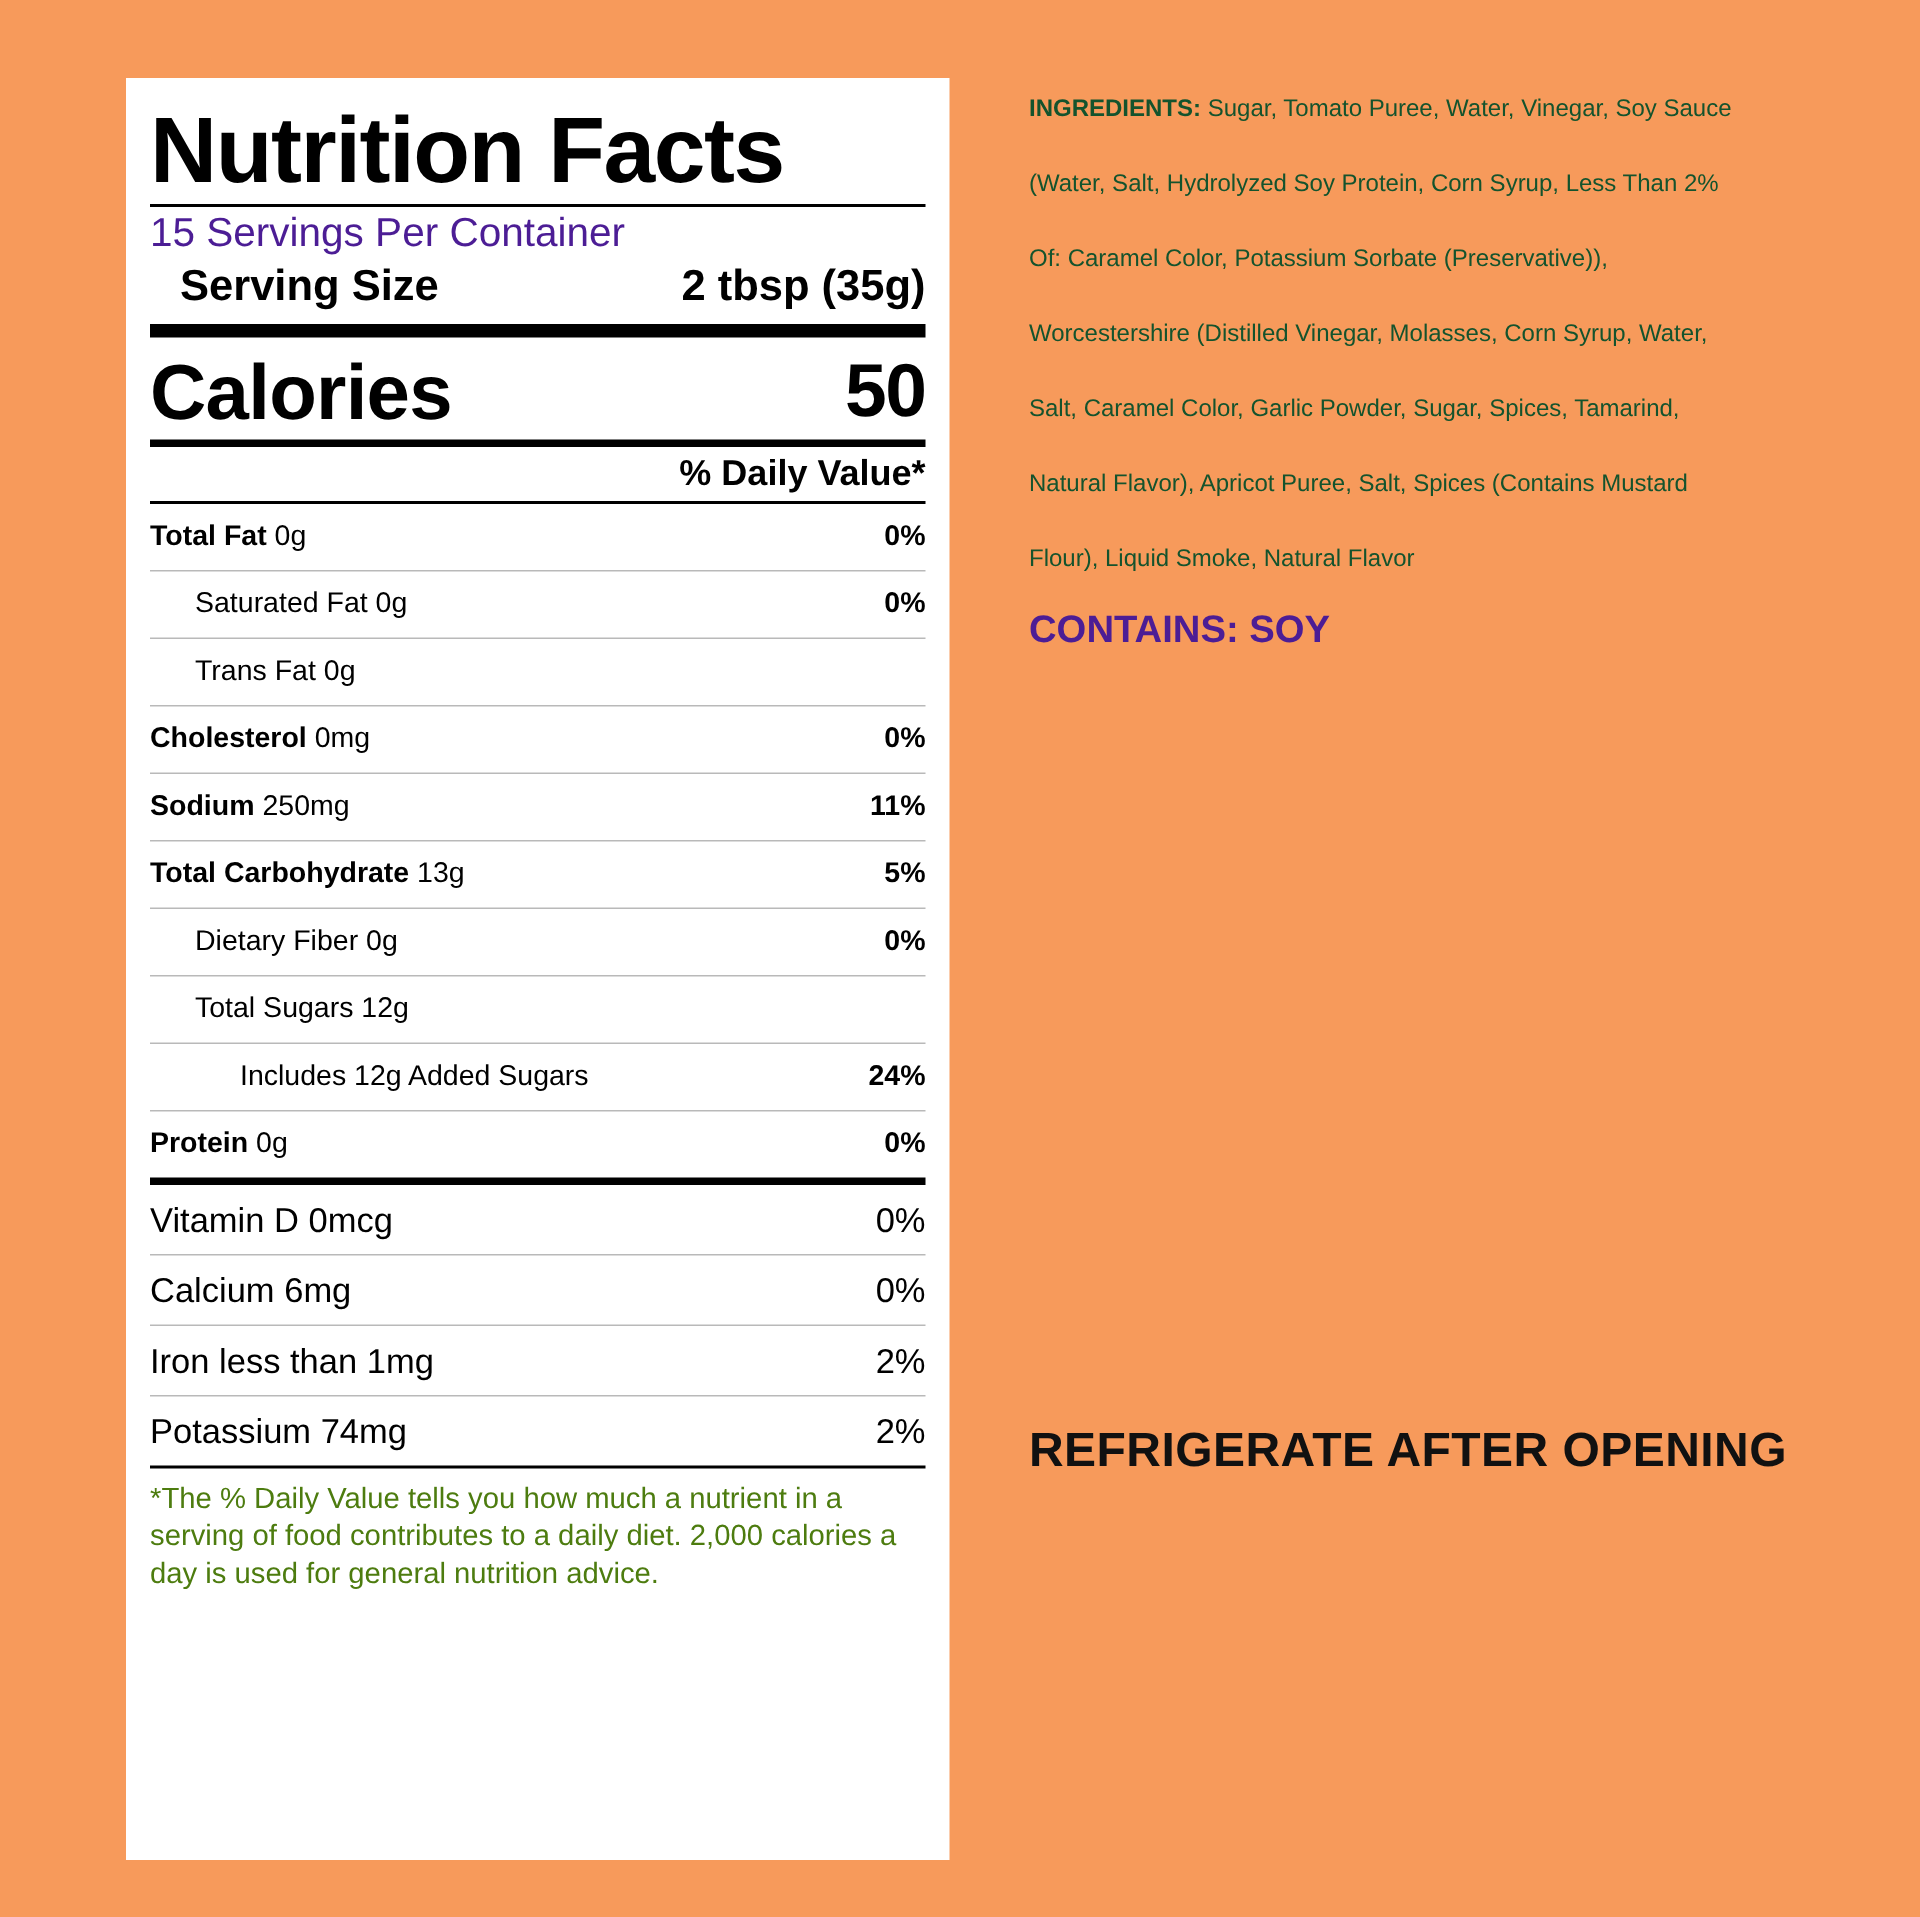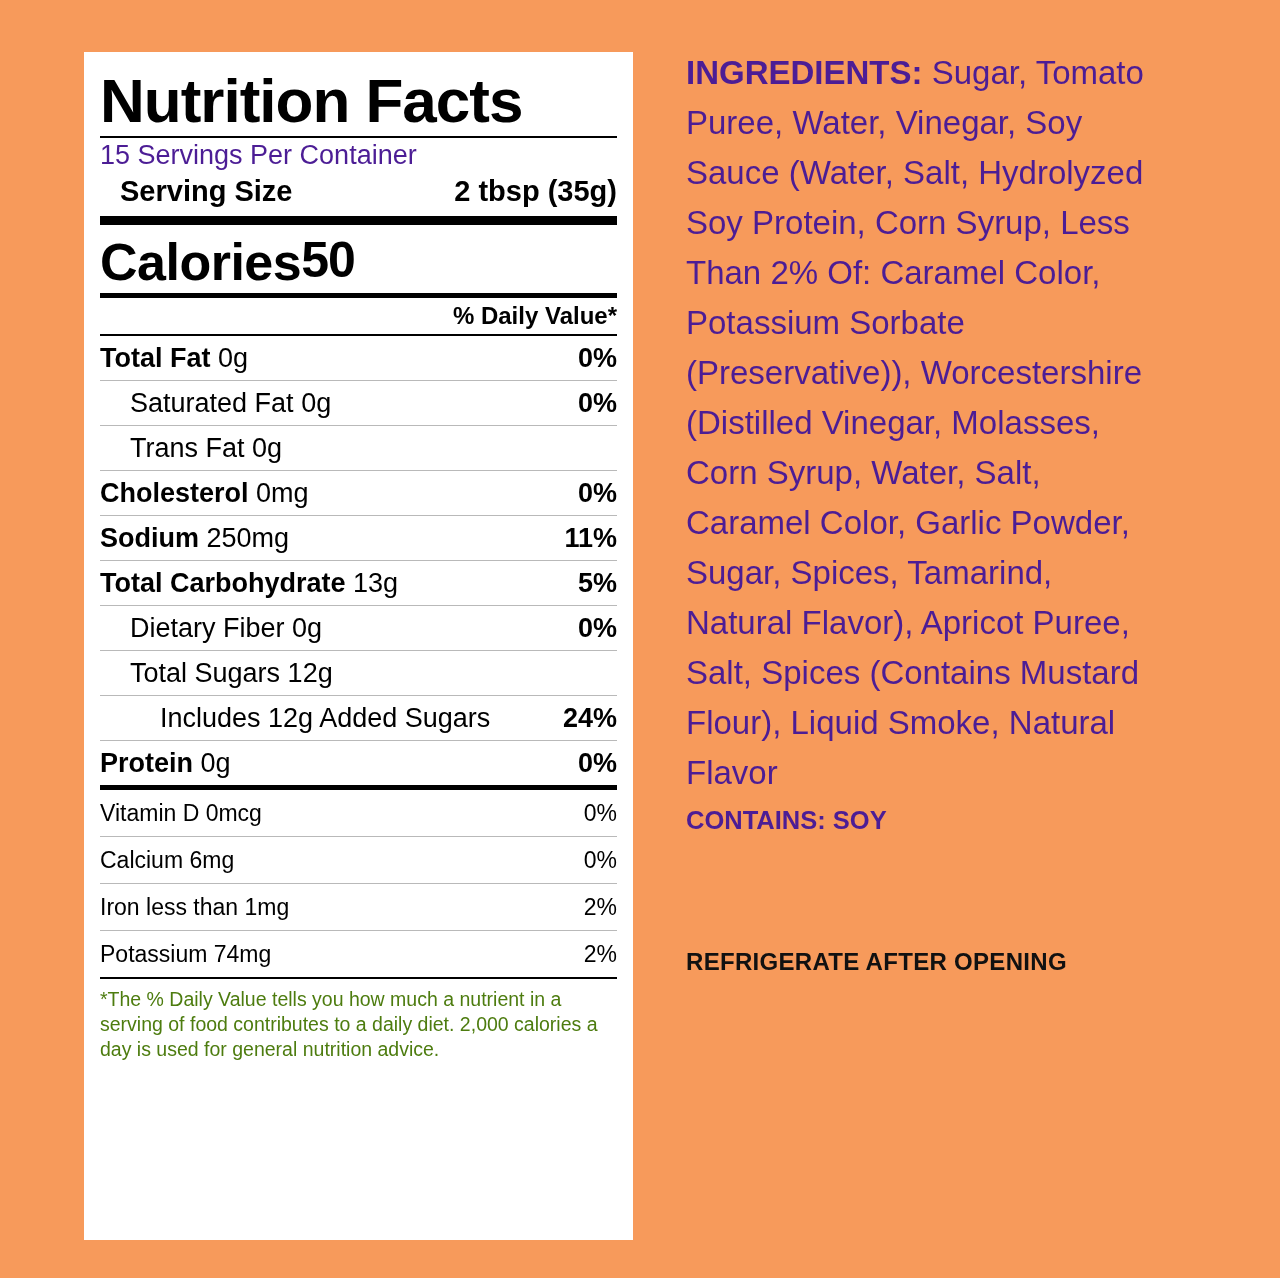--- a/index.html
+++ b/index.html
@@ -70,21 +70,21 @@
     border-bottom: 2px solid #000;
     margin: 0;
   }
   .rule-hair {
     border-bottom: 1.5px solid #b9b9b9;
     margin: 0;
   }
 
   .cal-row {
     display: flex;
-    justify-content: flex-start;
+    justify-content: space-between;
     align-items: flex-end;
     padding: 4px 0 2px 0;
   }
   .cal-label {
     font-weight: bold;
     font-size: 52px;
     line-height: 58px;
     letter-spacing: -0.5px;
   }
   .cal-value {
@@ -99,21 +99,21 @@
     font-weight: bold;
     font-size: 24px;
     line-height: 32px;
     padding: 2px 0 2px 0;
   }
 
   .nut-row {
     display: flex;
     justify-content: space-between;
     align-items: flex-end;
-    font-size: 27px;
+    font-size: 19px;
     line-height: 30px;
     padding: 7px 0 7px 0;
   }
   .nut-row .left b {
     font-weight: bold;
   }
   .nut-row .right {
     font-weight: bold;
   }
   .indent1 { padding-left: 30px; }
@@ -137,41 +137,41 @@
 
   
   .right-col {
     position: absolute;
     left: 686px;
     top: 48px;
     width: 470px;
   }
   .ingredients {
     font-family: "Liberation Sans Narrow", "Liberation Sans", sans-serif;
-    font-size: 33px;
+    font-size: 16px;
     line-height: 50px;
-    color: #4c1d95;
+    color: #14532d;
     text-align: left;
   }
   .ingredients b {
     font-weight: bold;
   }
   .contains {
     font-weight: bold;
     font-size: 25.5px;
     line-height: 44px;
     color: #4c1d95;
     letter-spacing: 0px;
   }
   .refrigerate {
     position: absolute;
     left: 686px;
     top: 948px;
     font-weight: bold;
-    font-size: 24px;
+    font-size: 32px;
     letter-spacing: 0.3px;
     color: #111;
   }
 </style>
 </head>
 <body>
 
 <div class="page">
 
   <div class="nf-panel">

